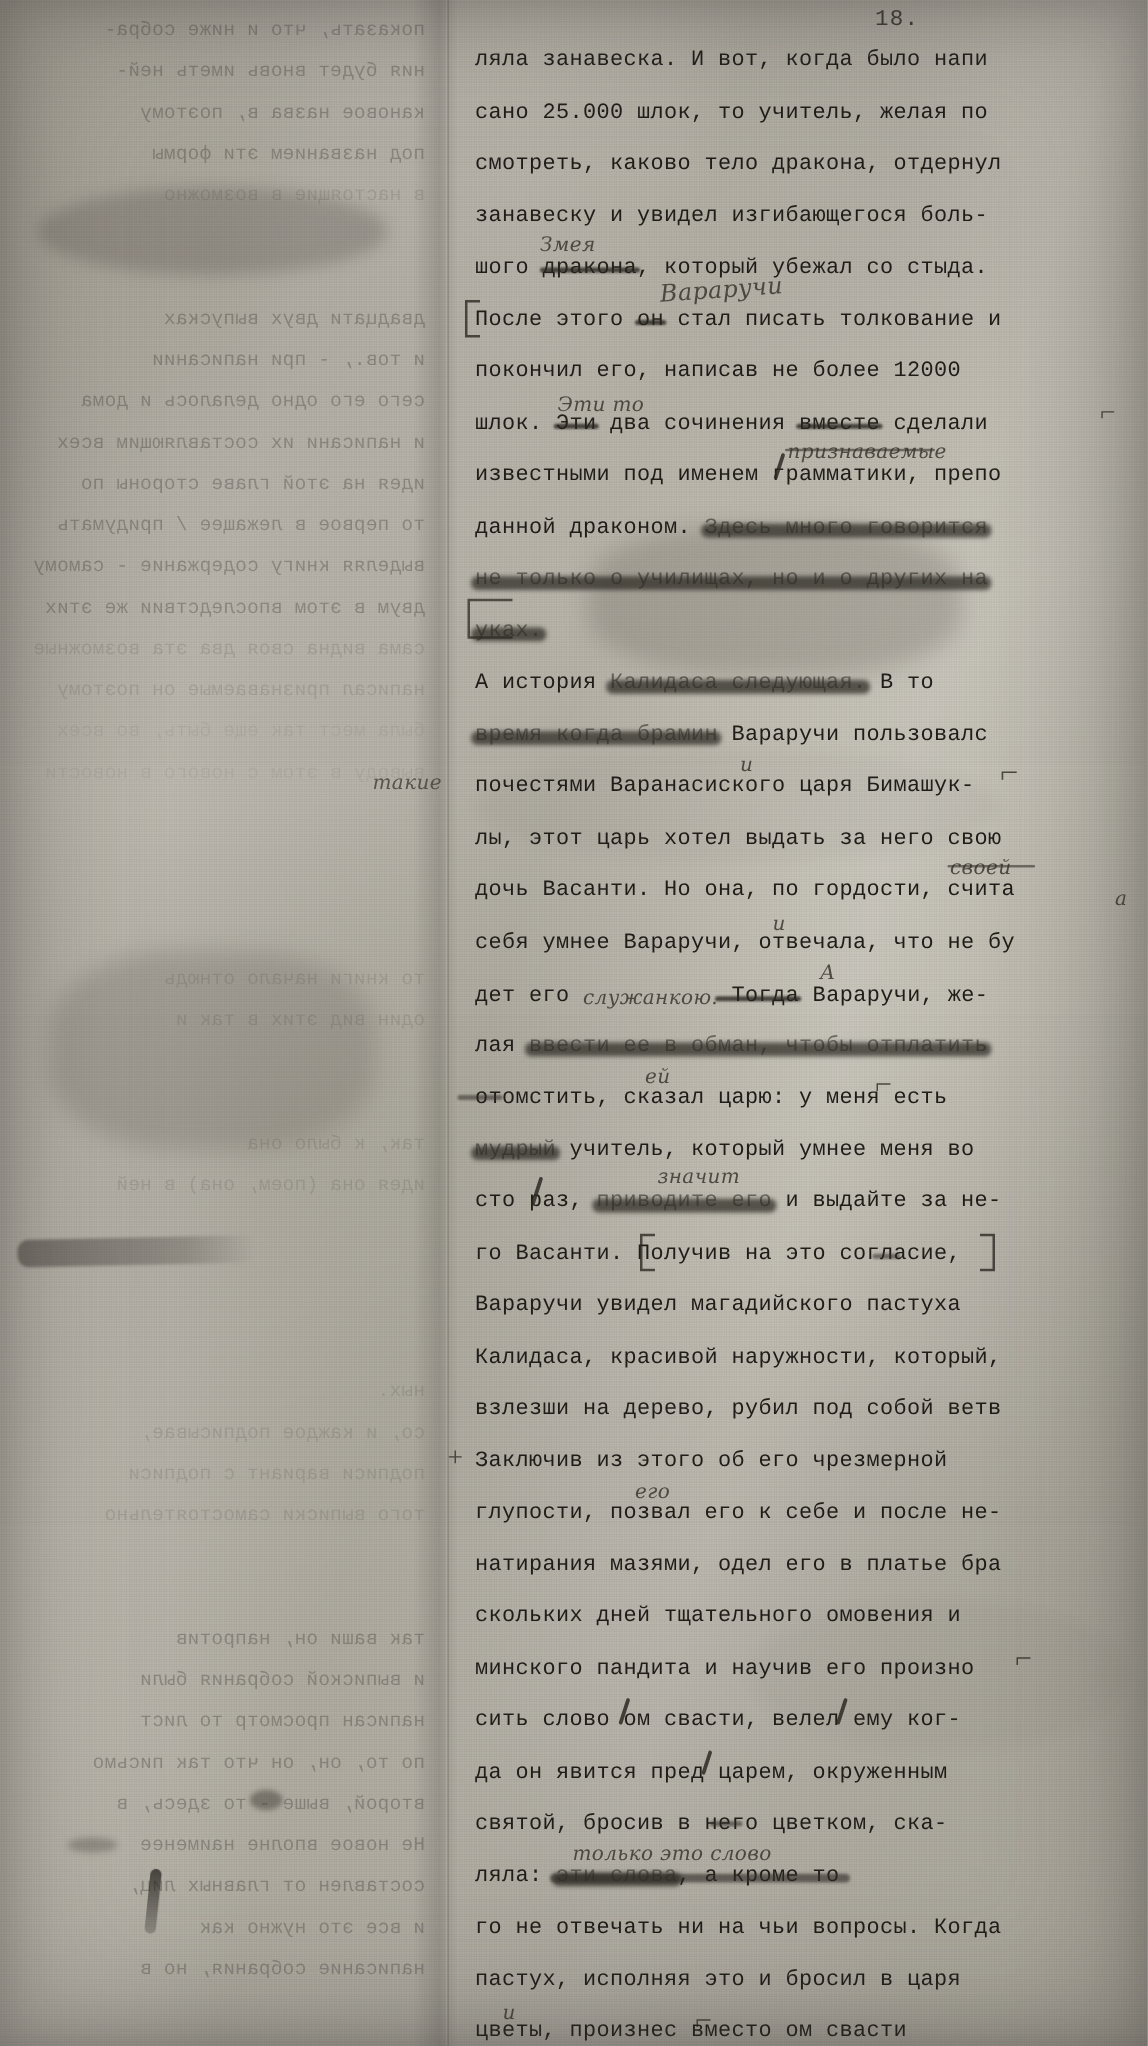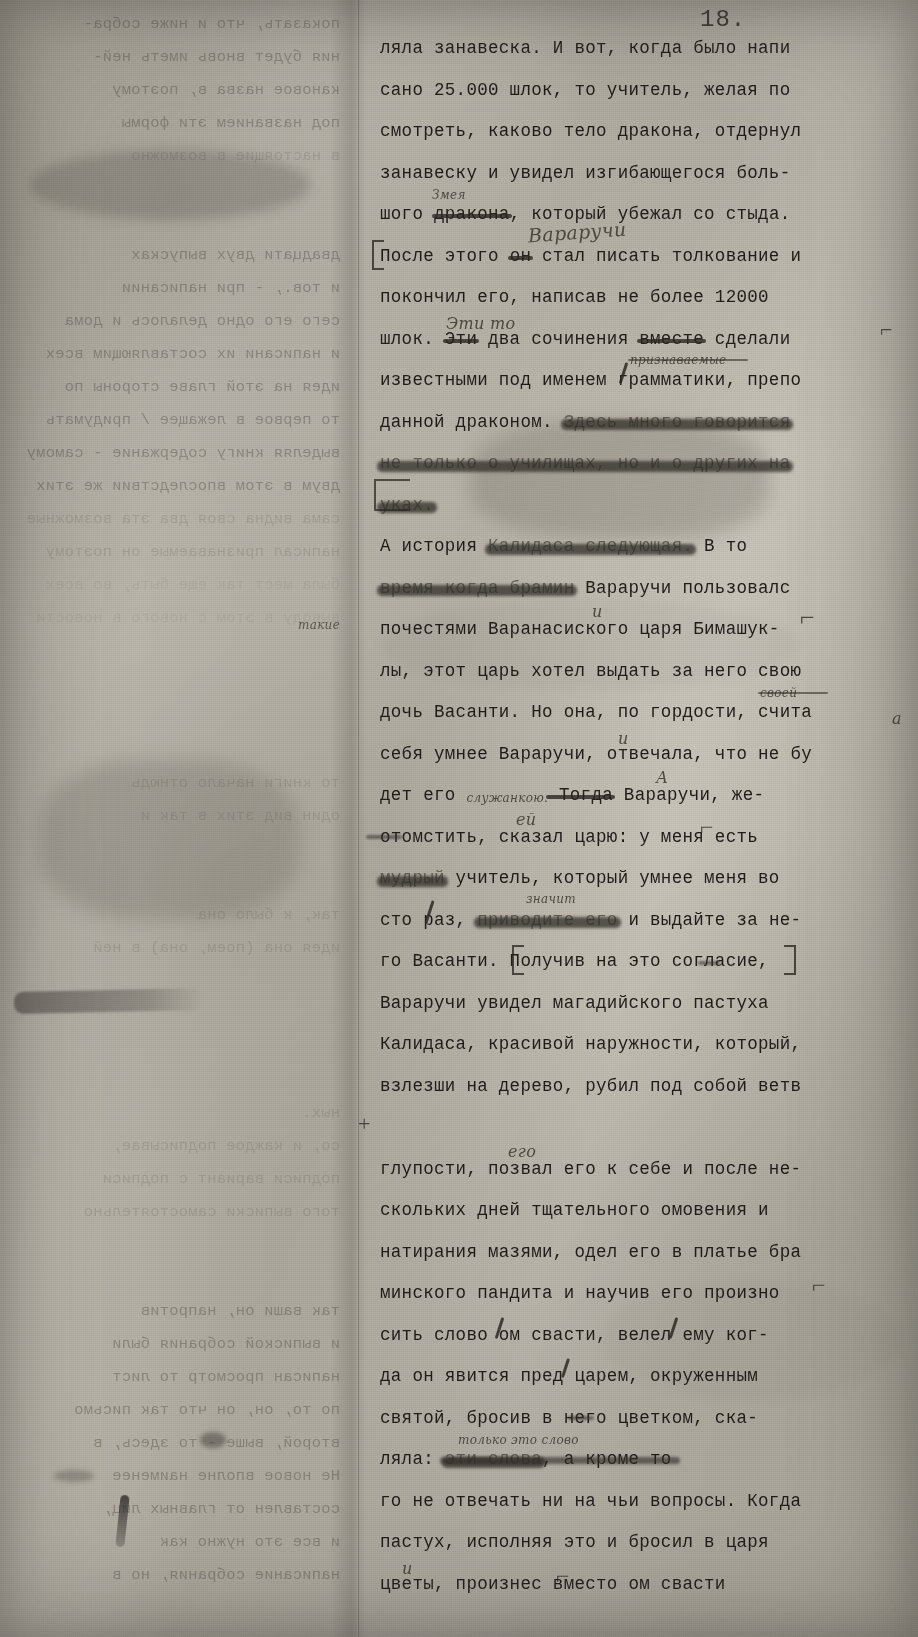--- a/index.html
+++ b/index.html
@@ -131,21 +131,21 @@
     border-radius: 50%;
     filter: blur(2.5px);
   }
 
   
   .page-no {
     position: absolute;
     top: 6px;
     left: 700px;
     font-family: "Liberation Mono", monospace;
-    font-size: 24px;
+    font-size: 18px;
     color: #2a2722;
     letter-spacing: 1px;
     opacity: .85;
   }
   .main-col {
     position: absolute;
     top: 28px;
     left: 380px;
     width: 530px;
     color: #201d19;
@@ -193,21 +193,21 @@
   
   .hw {
     position: absolute;
     font-family: "DejaVu Serif", serif;
     font-style: italic;
     color: #3b362f;
     white-space: nowrap;
     opacity: .85;
   }
   .hw-sm { font-size: 16px; }
-  .hw-md { font-size: 12px; font-style: italic; }
+  .hw-md { font-size: 16px; font-style: italic; }
   .hw-lg { font-size: 19px; }
 
   
   .mark {
     position: absolute;
     color: #2e2a25;
     font-family: "Liberation Serif", serif;
     opacity: .8;
   }
   .bracket {
@@ -428,20 +428,23 @@
     <div class="ln">
       <span class="t">себя умнее Вараручи, отвечала, что не бу</span>
       <span class="hw hw-sm" style="left:238px; top:-16px;">и</span>
     </div>
 
     <div class="ln">
       <span class="t">дет его </span><span class="hw hw-md" style="position:relative; left:0; top:2px;">служанкою.</span><span class="strike"> Тогда</span><span class="t"> Вараручи, же-</span>
       <span class="hw hw-sm" style="left:276px; top:-18px;">А</span>
     </div>
 
+    <div class="ln">
+      <span class="t">лая </span><span class="strike-heavy">ввести ее в обман, чтобы отплатить</span>
+    </div>
 
     <div class="ln">
       <span class="t">   отомстить, сказал царю:  у меня есть</span>
       <span class="hw hw-sm" style="left:136px; top:-18px;">ей</span>
       <span class="delbar-thin" style="left:-14px; top:18px; width:36px;"></span>
       <span class="mark" style="left:320px; top:-10px; font-size:24px;">⌐</span>
     </div>
 
     <div class="ln">
       <span class="strike-heavy">мудрый</span><span class="t"> учитель, который умнее меня  во</span>
@@ -458,30 +461,31 @@
       <span class="bracket" style="left:132px; top:4px; height:26px;"></span>
       <span class="bracket-r" style="left:404px; top:4px; height:26px;"></span>
       <span class="delbar-thin" style="left:318px; top:20px; width:22px;"></span>
     </div>
 
     <div class="ln"><span class="t">Вараручи увидел магадийского пастуха</span></div>
     <div class="ln"><span class="t">Калидаса, красивой наружности, который,</span></div>
     <div class="ln"><span class="t">взлезши на дерево, рубил под собой ветв</span></div>
 
     <div class="ln">
+      <span class="t">Заключив из этого об его чрезмерной</span>
       <span class="mark" style="left:-22px; top:-4px; font-size:22px;">+</span>
     </div>
 
     <div class="ln">
       <span class="t">глупости, позвал его к себе и после не-</span>
       <span class="hw hw-sm" style="left:128px; top:-18px;">его</span>
     </div>
 
+    <div class="ln"><span class="t">натирания мазями, одел его в платье бра</span></div>
     <div class="ln"><span class="t">скольких дней тщательного омовения и</span></div>
-    <div class="ln"><span class="t">натирания мазями, одел его в платье бра</span></div>
 
     <div class="ln">
       <span class="t">минского пандита и научив его  произно</span>
       <span class="mark" style="left:432px; top:-8px; font-size:24px;">⌐</span>
     </div>
 
     <div class="ln">
       <span class="t">сить слово  ом свасти, велел ему  ког-</span>
       <span class="slashmark" style="left:118px; top:2px; height:22px;"></span>
       <span class="slashmark" style="left:292px; top:2px; height:22px;"></span>

